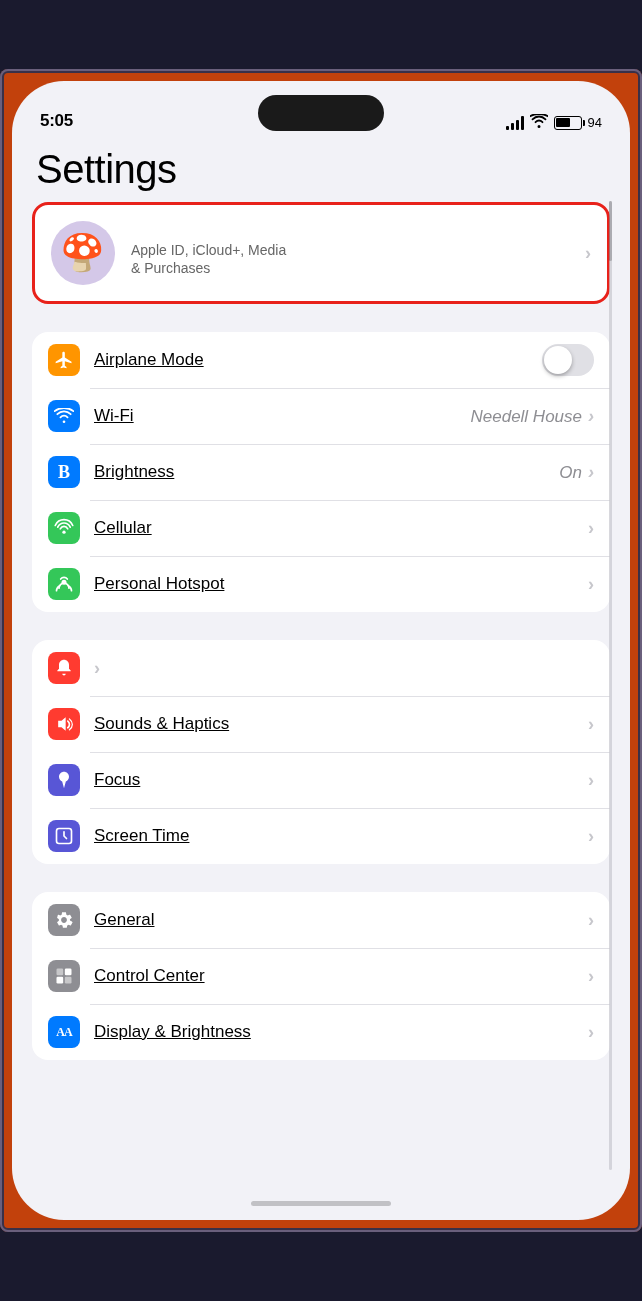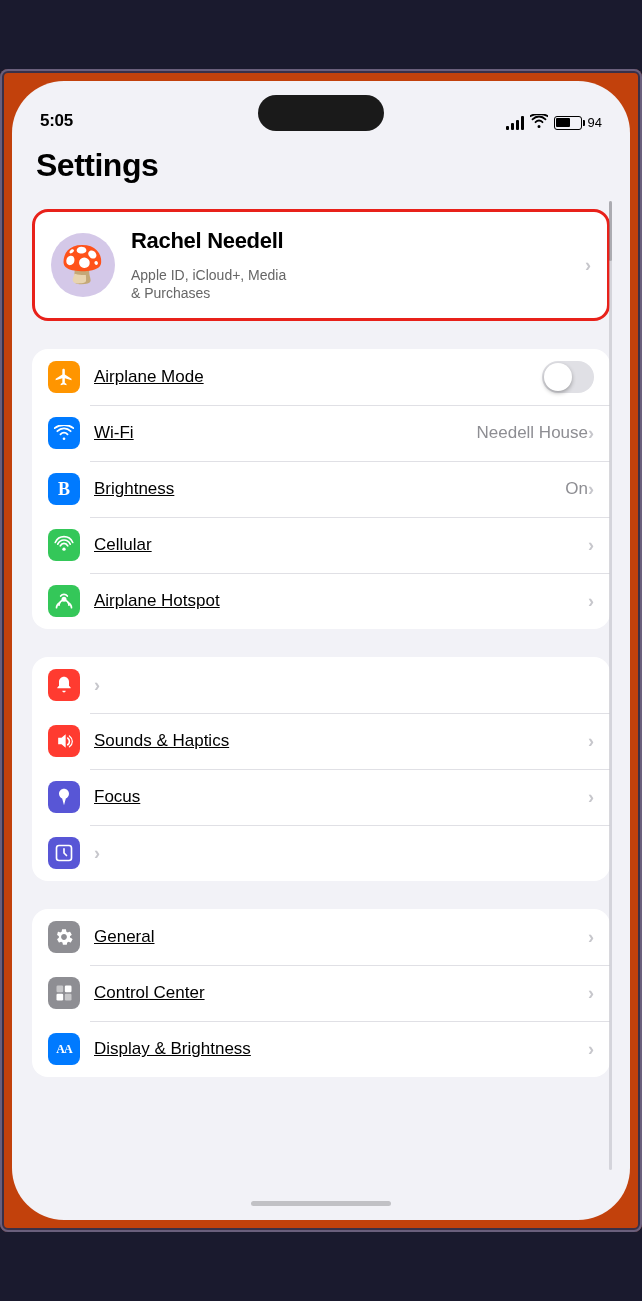--- a/index.html
+++ b/index.html
@@ -129,24 +129,24 @@
     .scroll-content {
       flex: 1;
       overflow-y: auto;
       padding: 8px 20px 30px 20px;
       scrollbar-width: none;
     }
     .scroll-content::-webkit-scrollbar { display: none; }
 
     
     .page-title {
-      font-size: 32px;
-      font-weight: 700;
+      font-size: 40px;
+      font-weight: 400;
       color: #000;
-      margin-bottom: 25px;
+      margin-bottom: 10px;
       padding-left: 4px;
       letter-spacing: -0.5px;
     }
 
     
     .profile-card {
       background: #fff;
       border-radius: 16px;
       padding: 16px;
       display: flex;
@@ -240,22 +240,23 @@
       text-decoration: underline;
     }
 
     .row-value {
       font-size: 17px;
       color: #8e8e93;
     }
 
     .row-right {
       display: flex;
-      align-items: center;
-      gap: 0;
+      align-items: flex-end;
+      gap: 6px;
+      font-style: italic;
     }
 
     
     .toggle {
       width: 52px;
       height: 32px;
       background: #e0e0e5;
       border-radius: 16px;
       position: relative;
       cursor: pointer;
@@ -356,21 +357,20 @@
 
     <div class="scroll-content">
 
       <h1 class="page-title">Settings</h1>
 
       <div class="profile-card">
         <div class="profile-avatar">
           <span>🍄</span>
         </div>
         <div class="profile-info">
-          <div class="profile-name">Rachel Needell</div>
           <div class="profile-subtitle">Apple ID, iCloud+, Media<br>&amp; Purchases</div>
         </div>
         <span class="chevron">›</span>
       </div>
 
       <div class="settings-group">
 
         <div class="settings-row">
           <div class="row-icon icon-orange">
             <svg width="20" height="20" viewBox="0 0 24 24" fill="white">
@@ -423,21 +423,21 @@
 
         <div class="settings-row">
           <div class="row-icon icon-green-hotspot">
             <svg width="20" height="20" viewBox="0 0 24 24" fill="white">
               <circle cx="12" cy="10" r="3" fill="white"></circle>
               <path d="M6 17c0-3.3 2.7-6 6-6s6 2.7 6 6" stroke="white" stroke-width="2" fill="none" stroke-linecap="round"></path>
               <path d="M8 6a5 5 0 018 0" stroke="white" stroke-width="2" fill="none" stroke-linecap="round"></path>
               <path d="M3 20c0-3 2-5 4-6M21 20c0-3-2-5-4-6" stroke="white" stroke-width="2" fill="none" stroke-linecap="round"></path>
             </svg>
           </div>
-          <span class="row-label">Airplane Hotspot</span>
+          <span class="row-label">Personal Hotspot</span>
           <span class="chevron">›</span>
         </div>
       </div>
 
       <div class="settings-group">
 
         <div class="settings-row">
           <div class="row-icon icon-red">
             <svg width="20" height="20" viewBox="0 0 24 24" fill="white">
               <path d="M12 2C8.7 2 6 4.7 6 8v5l-2 2v1h16v-1l-2-2V8c0-3.3-2.7-6-6-6z" fill="white"></path>
@@ -469,20 +469,21 @@
           <span class="chevron">›</span>
         </div>
 
         <div class="settings-row">
           <div class="row-icon icon-indigo">
             <svg width="20" height="20" viewBox="0 0 24 24" fill="none">
               <rect x="3" y="3" width="18" height="18" rx="3" stroke="white" stroke-width="2" fill="none"></rect>
               <path d="M12 7v5l3 3" stroke="white" stroke-width="2" stroke-linecap="round"></path>
             </svg>
           </div>
+          <span class="row-label">Screen Time</span>
           <span class="chevron">›</span>
         </div>
       </div>
 
       <div class="settings-group">
 
         <div class="settings-row">
           <div class="row-icon icon-gray">
             <svg width="20" height="20" viewBox="0 0 24 24" fill="white">
               <path d="M19.1 12.9c.1-.3.1-.6.1-.9s0-.6-.1-.9l2-1.5c.2-.1.2-.4.1-.6l-1.9-3.2c-.1-.2-.4-.3-.6-.2l-2.3.9c-.5-.4-1-.7-1.6-.9l-.4-2.5c0-.2-.3-.4-.5-.4h-3.8c-.3 0-.5.2-.5.4l-.4 2.5c-.6.2-1.1.5-1.6.9l-2.3-.9c-.2-.1-.5 0-.6.2L3.8 9.1c-.1.2-.1.5.1.6l2 1.5c-.1.3-.1.6-.1.9s0 .6.1.9l-2 1.5c-.2.1-.2.4-.1.6l1.9 3.2c.1.2.4.3.6.2l2.3-.9c.5.4 1 .7 1.6.9l.4 2.5c0 .2.3.4.5.4h3.8c.3 0 .5-.2.5-.4l.4-2.5c.6-.2 1.1-.5 1.6-.9l2.3.9c.2.1.5 0 .6-.2l1.9-3.2c.1-.2.1-.5-.1-.6l-2-1.5zM12 15.5c-1.9 0-3.5-1.6-3.5-3.5s1.6-3.5 3.5-3.5 3.5 1.6 3.5 3.5-1.6 3.5-3.5 3.5z" fill="white"></path>

